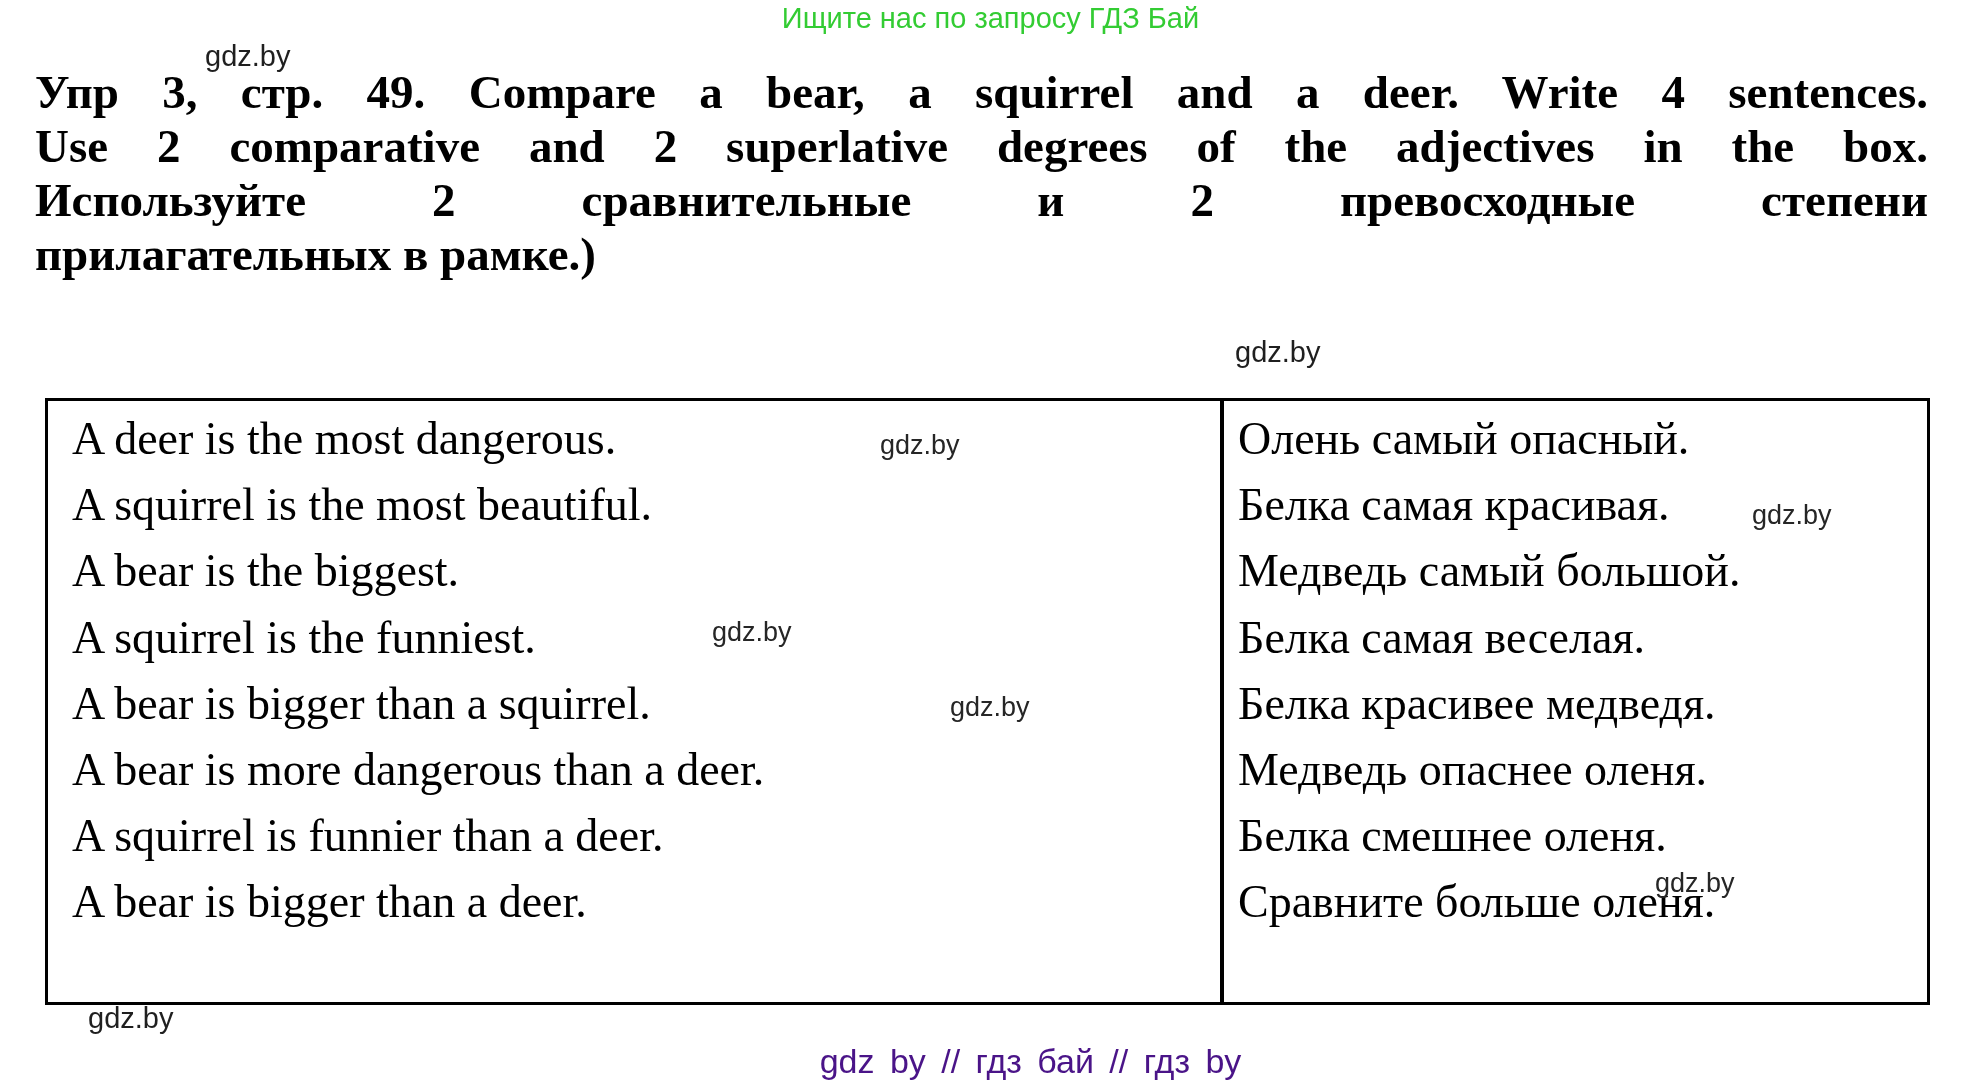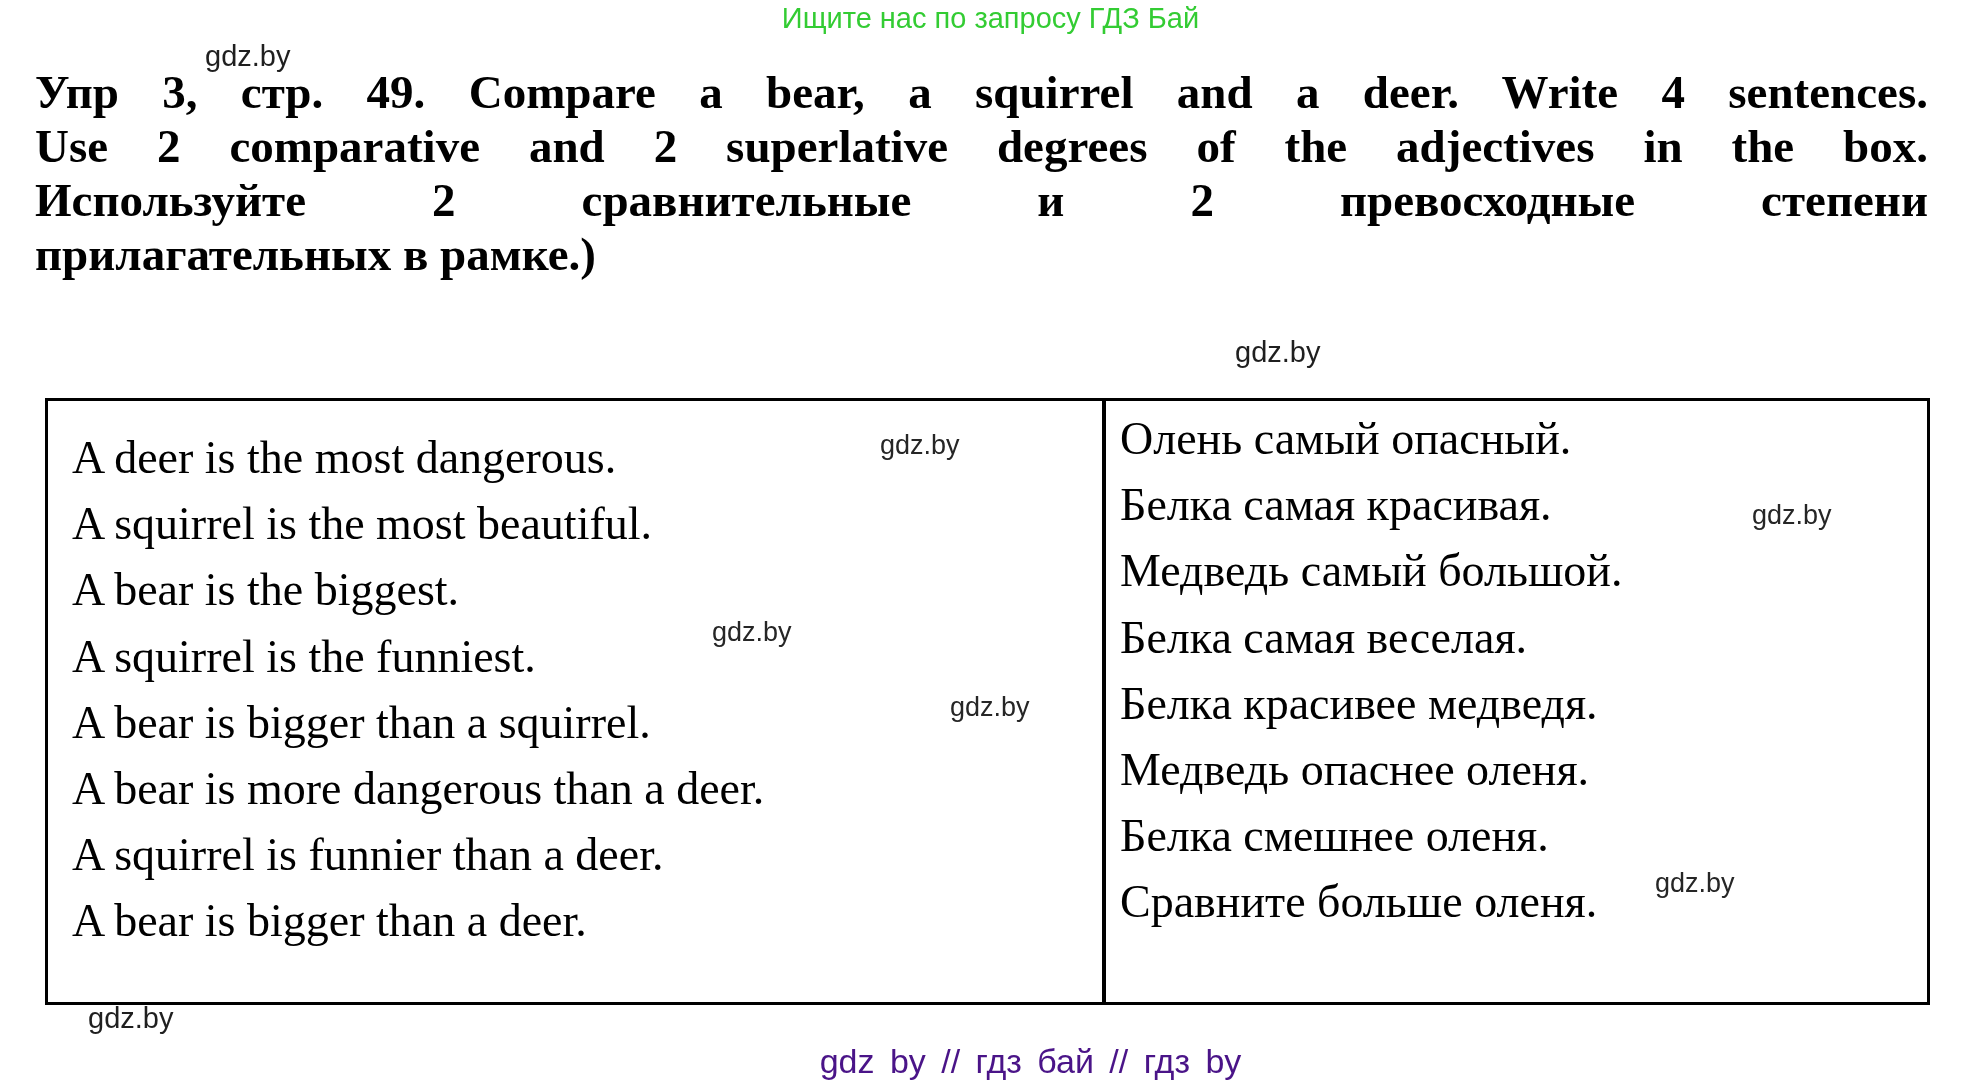--- a/index.html
+++ b/index.html
@@ -52,24 +52,23 @@
     left: 45px; top: 398px;
     width: 1885px; height: 607px;
     border: 3px solid #000;
     box-sizing: border-box;
     display: flex;
     font-size: 46px;
     line-height: 66.2px;
     background: #fff;
   }
   .col-en {
-    width: 1054px;
+    width: 1172px;
     box-sizing: border-box;
     padding: 5px 0 0 24px;
-    margin-top: 19px;
   }
   .col-ru {
     flex: 1;
     box-sizing: border-box;
     border-left: 4px solid #000;
     padding: 5px 0 8px 14px;
   }
   .line { white-space: nowrap; }
   .footer {
     position: absolute;

